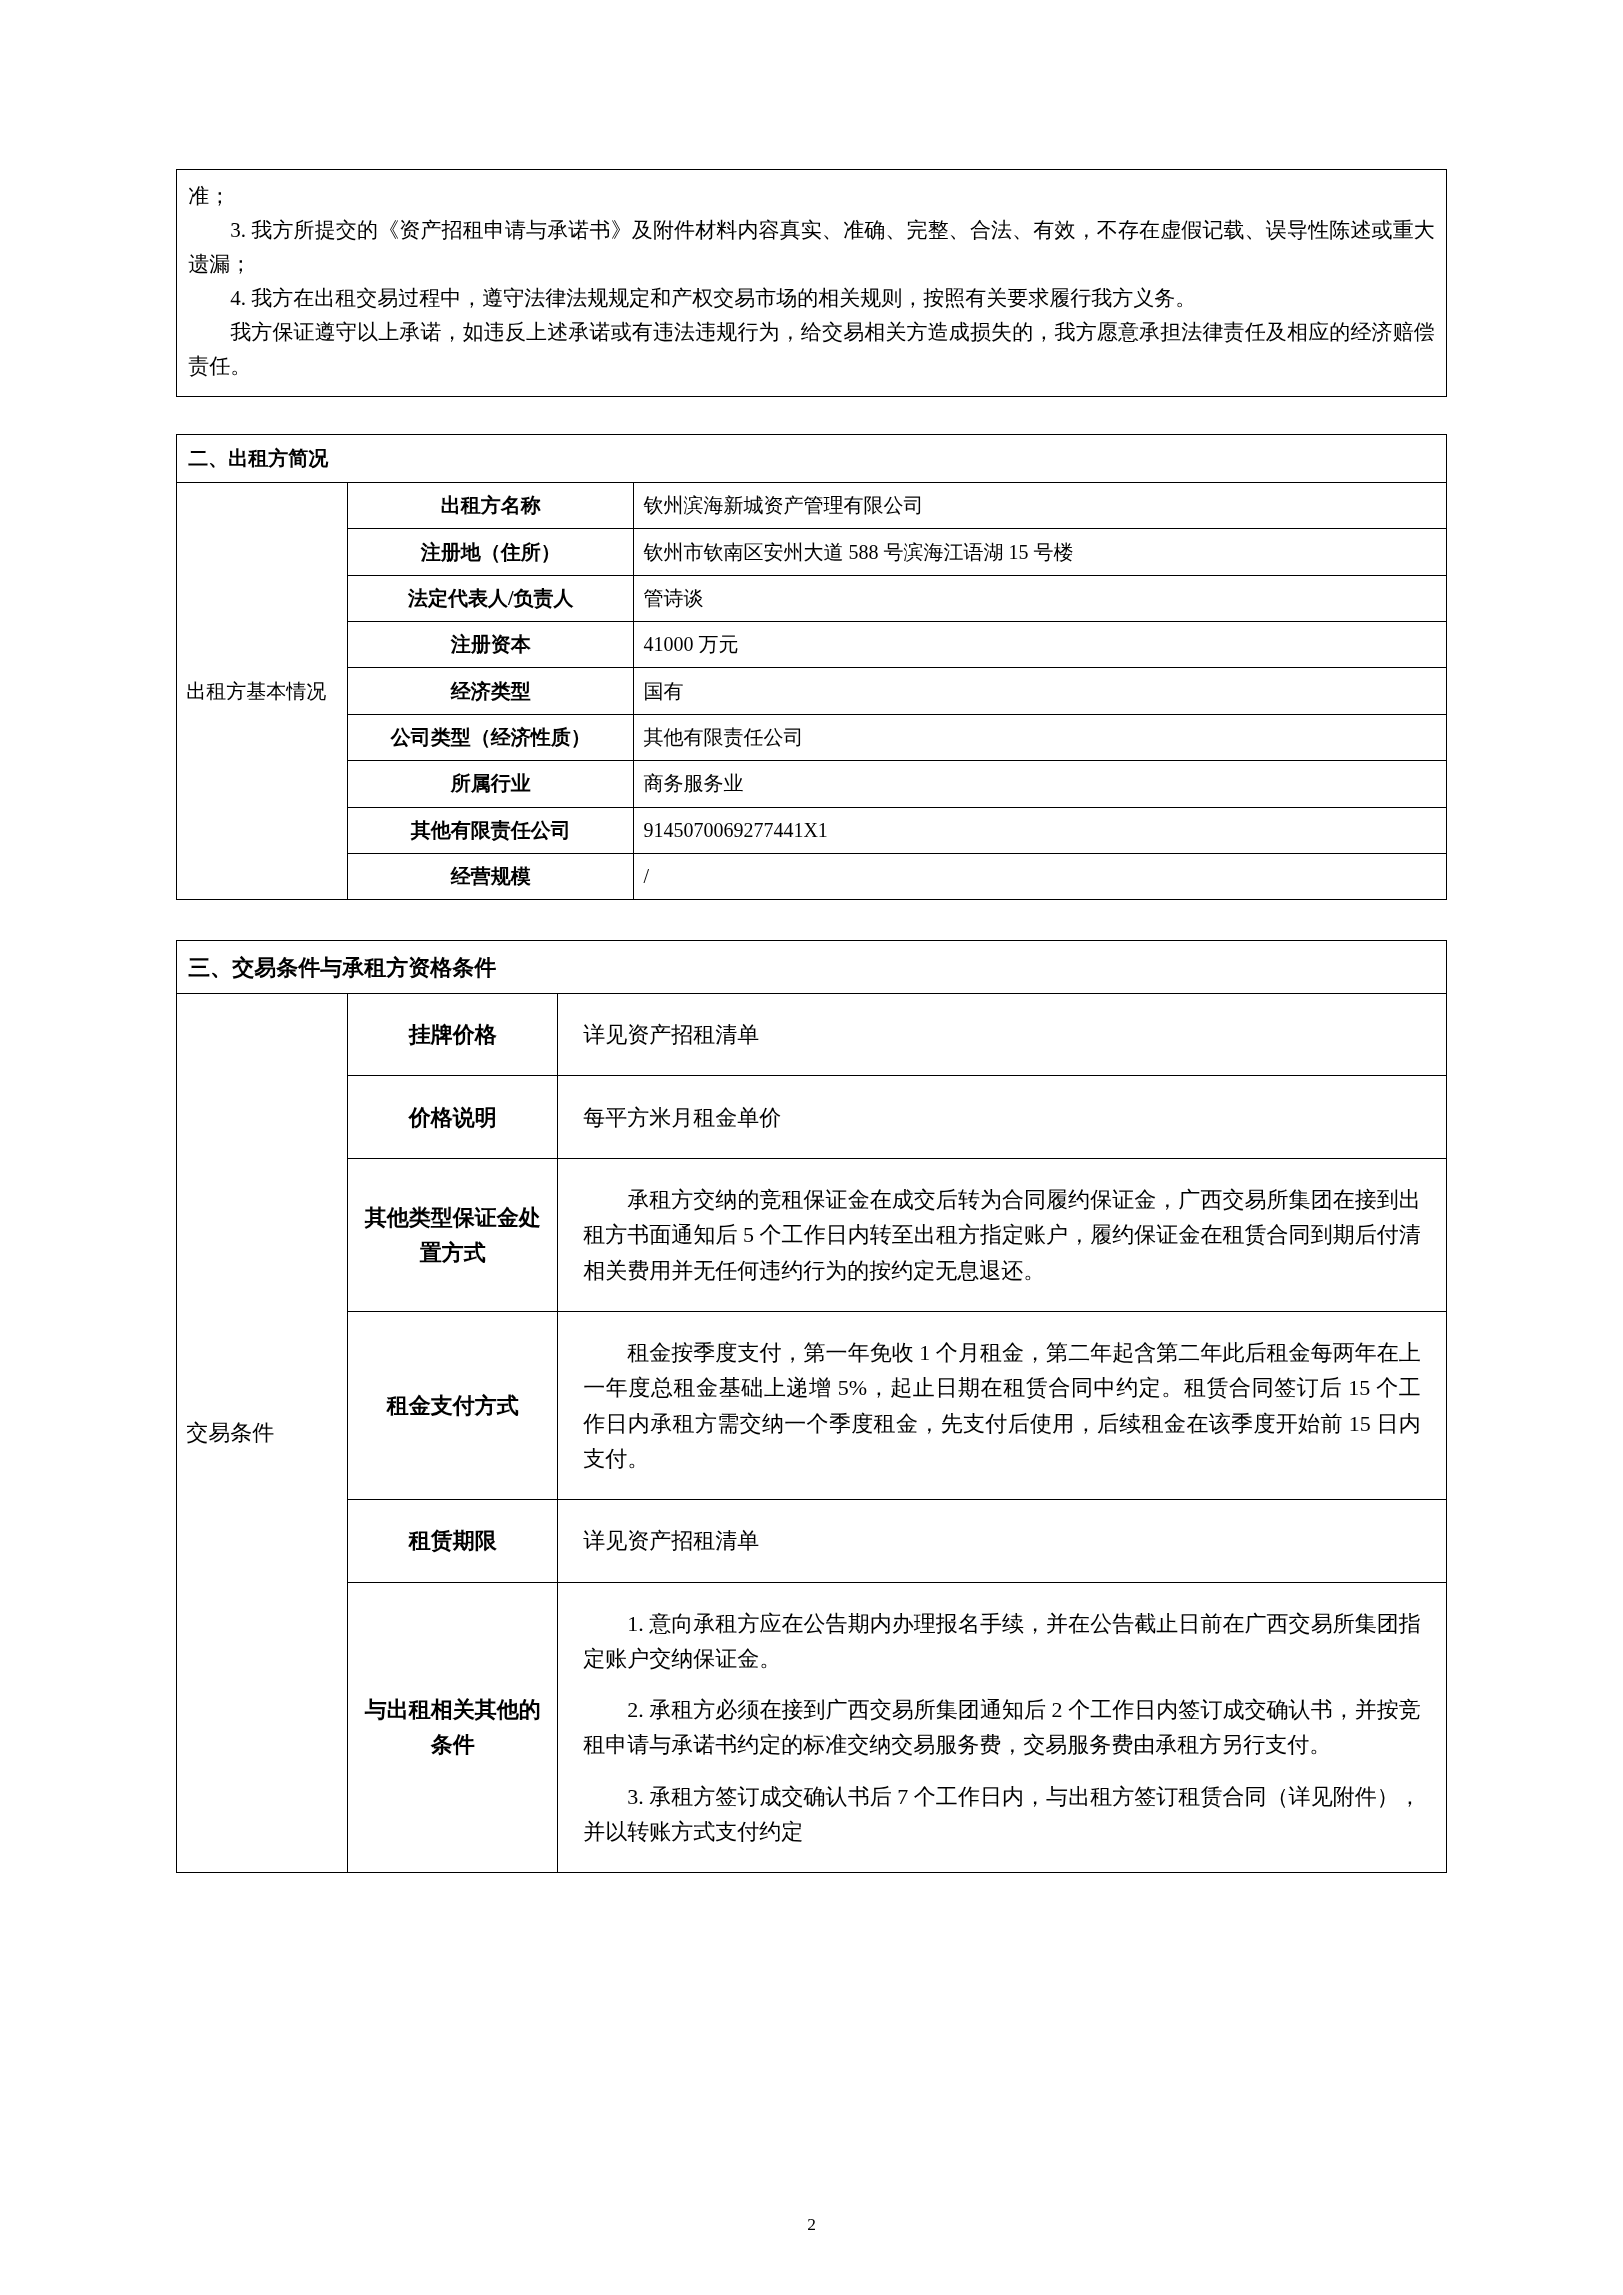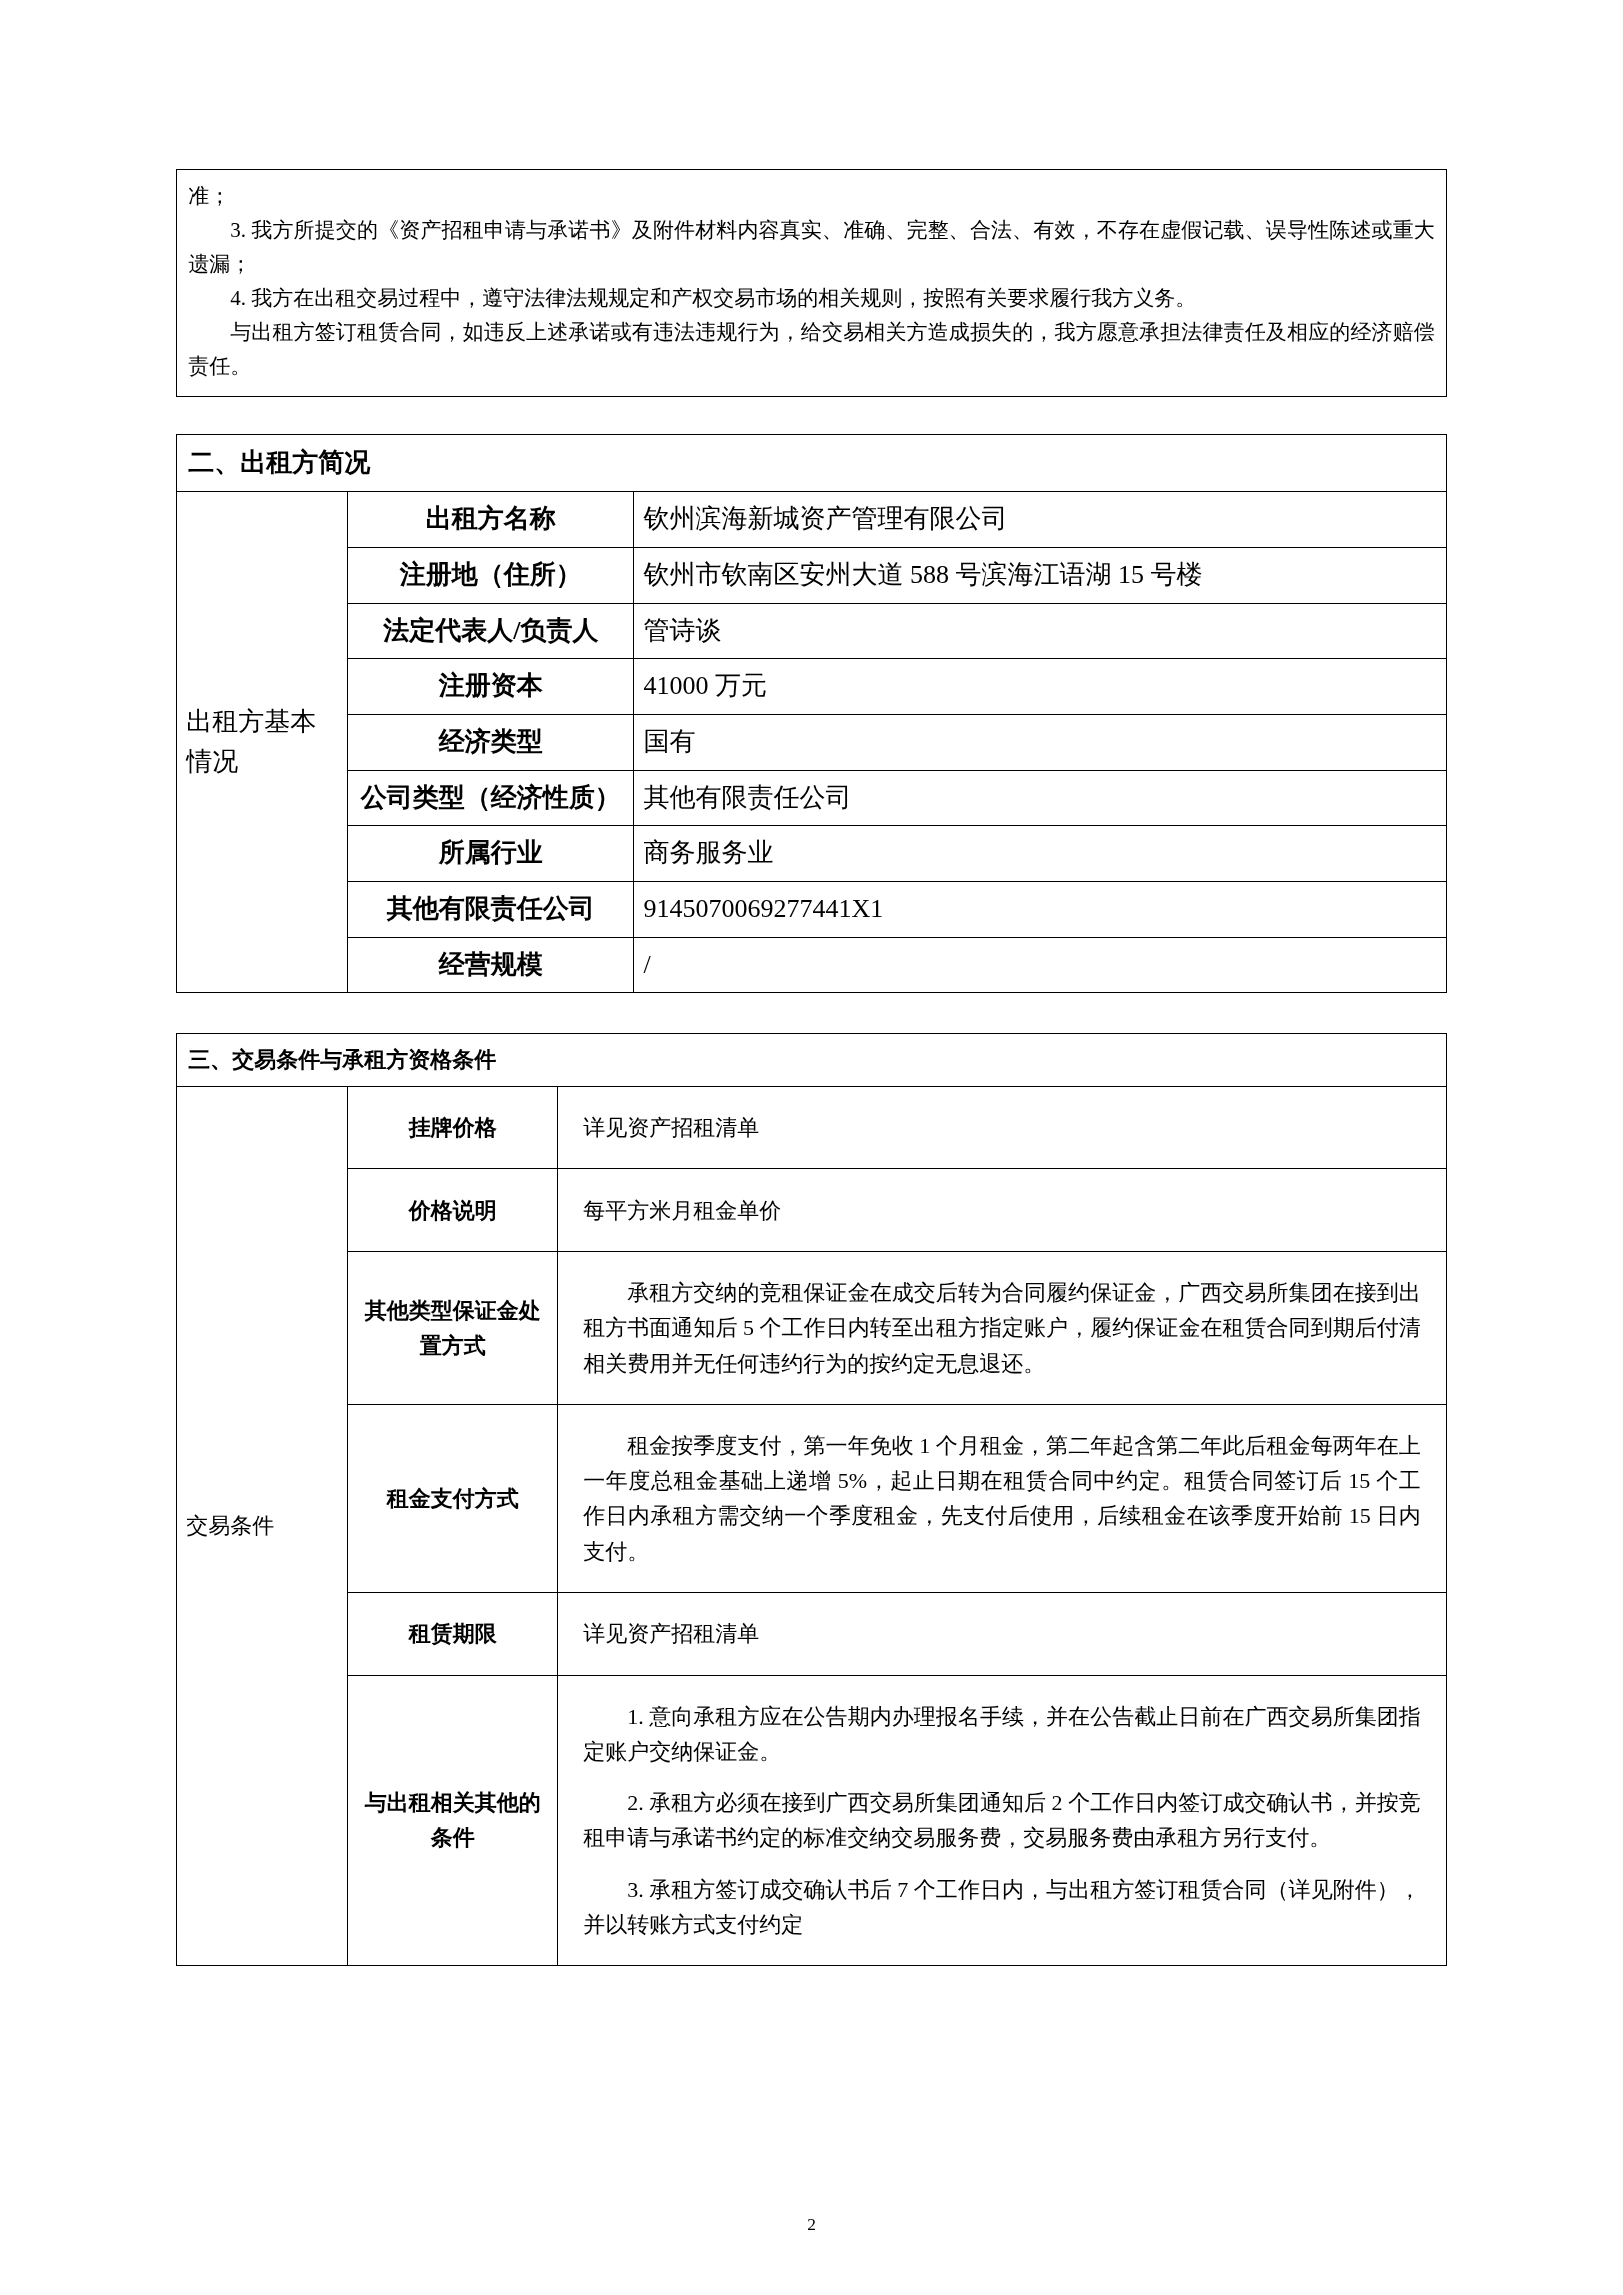--- a/index.html
+++ b/index.html
@@ -54,21 +54,21 @@
 
   
   .sec-title td {
     font-weight: bold;
     font-size: 21px;
     padding: 8.2px 11.2px;
   }
 
   
   .info-table td {
-    font-size: 26px;
+    font-size: 20px;
   }
   .label-col {
     font-weight: bold;
     text-align: center;
     vertical-align: middle;
   }
   .value-col {
     vertical-align: middle;
   }
   .row-head {
@@ -100,21 +100,21 @@
 
 <div class="page">
 
   <table class="block-para">
     <tbody>
         <tr>
       <td>
         <p>准；</p>
         <p class="indent">3. 我方所提交的《资产招租申请与承诺书》及附件材料内容真实、准确、完整、合法、有效，不存在虚假记载、误导性陈述或重大遗漏；</p>
         <p class="indent">4. 我方在出租交易过程中，遵守法律法规规定和产权交易市场的相关规则，按照有关要求履行我方义务。</p>
-        <p class="indent">与出租方签订租赁合同，如违反上述承诺或有违法违规行为，给交易相关方造成损失的，我方愿意承担法律责任及相应的经济赔偿责任。</p>
+        <p class="indent">我方保证遵守以上承诺，如违反上述承诺或有违法违规行为，给交易相关方造成损失的，我方愿意承担法律责任及相应的经济赔偿责任。</p>
       </td>
     </tr>
   </tbody>
     </table>
 
   <div class="gap-sm"></div>
 
   <table class="info-table">
     <colgroup>
       <col style="width:13.5%">

